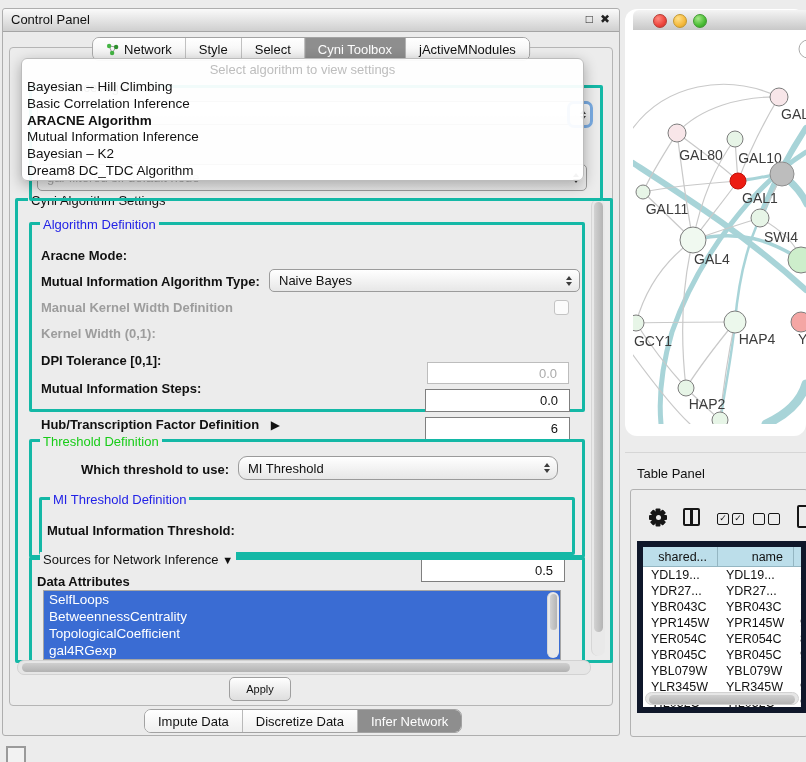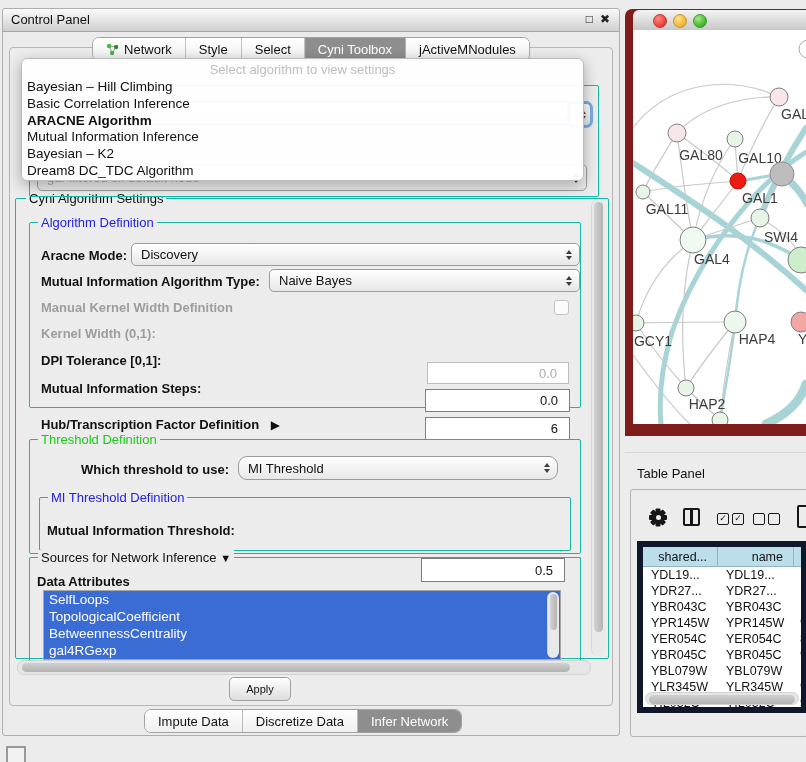--- a/index.html
+++ b/index.html
@@ -19,21 +19,21 @@
   .segbar{position:absolute;display:flex;height:22px;background:#fff;border:1px solid #a2a2a2;
       border-radius:7px;overflow:hidden;z-index:6;}
   #cp-tabs{left:50%;top:28px;transform:translateX(-50%);}
   #cp-btabs{left:141px;top:700px;}
   .seg{display:flex;align-items:center;padding:0 13px;font-size:13px;white-space:nowrap;
       border-right:1px solid #b9b9b9;background:linear-gradient(#fff,#efefef);}
   .seg:last-child{border-right:none;}
   .seg.sel{background:#8e8e8e;color:#fff;}
   .tabicon{margin-right:5px;display:flex;}
   
-  .grp{position:absolute;border:1px solid #14b8a6;border-radius:2px;}
+  .grp{position:absolute;border:3px solid #14b8a6;border-radius:2px;}
   .gt{position:absolute;top:-8px;left:8px;background:#ececec;padding:0 3px;font-size:13px;white-space:nowrap;}
   .t-blue{color:#2222e6;} .t-green{color:#18cc18;}
   
   .popup{position:absolute;left:18px;top:49px;width:561px;height:121px;
       background:rgba(255,255,255,0.94);border:1px solid #bcbcbc;border-radius:6px;
       box-shadow:0 4px 14px rgba(0,0,0,0.3);z-index:10;}
   .phead{height:17px;text-align:center;font-size:13px;color:#bdbdbd;padding-top:3px;}
   .pitem{height:16.8px;line-height:16.8px;font-size:13.5px;padding-left:5px;}
   .pitem.bold{font-weight:bold;}
   
@@ -58,22 +58,22 @@
   .vthumb{position:absolute;left:2px;right:2px;border-radius:6px;background:linear-gradient(90deg,#d2d2d2,#b4b4b4);}
   .htrack{position:absolute;background:#e6e6e6;border:1px solid #d2d2d2;border-radius:7px;}
   .hthumb{position:absolute;top:2px;height:9px;border-radius:5px;background:linear-gradient(#cfcfcf,#b2b2b2);}
   
   .attrlist{position:absolute;left:40px;top:581px;width:516px;height:68px;background:#fff;
       border:1px solid #a6a6a6;overflow:hidden;}
   .aitem{height:17px;line-height:17px;font-size:13.5px;padding-left:5px;color:#fff;background:#3a6cd3;}
   .btn{position:absolute;border:1px solid #9f9f9f;border-radius:5px;background:linear-gradient(#fefefe,#dedede);
       font-size:11px;display:flex;align-items:center;justify-content:center;}
   
-  .net-frame{position:absolute;left:625px;top:9px;width:181px;height:427px;background:#7f1d1d;
-      border-top-left-radius:7px;}
+  .net-frame{position:absolute;left:625px;top:9px;width:181px;height:427px;background:#ffffff;
+      border-top-left-radius:7px;border-radius:12px;}
   .net-title{position:absolute;left:8px;top:1px;right:0;height:20px;
       background:linear-gradient(#f4f4f4,#c8c8c8);border-top-left-radius:6px;border-bottom:1px solid #8f8f8f;}
   .light{position:absolute;top:4px;width:12px;height:12px;border-radius:50%;}
   .l-red{left:20px;background:radial-gradient(circle at 35% 30%,#ff8a80,#ee453c 60%,#c4302a);border:1px solid #b63b33;}
   .l-yellow{left:40px;background:radial-gradient(circle at 35% 30%,#ffe08a,#f5b93c 60%,#d09a2b);border:1px solid #c3982f;}
   .l-green{left:60px;background:radial-gradient(circle at 35% 30%,#a6e888,#49bd34 60%,#338f24);border:1px solid #3f9a30;}
   .net-canvas{position:absolute;left:8px;top:21px;width:173px;height:394px;background:#fff;overflow:hidden;}
   .nlabel{font-size:14px;fill:#3c3c3c;font-family:"Liberation Sans","DejaVu Sans",sans-serif;}
   
   .tp-divider{position:absolute;left:625px;top:452px;width:181px;height:1px;background:#d6d6d6;}
@@ -177,27 +177,20 @@
     </div>
 
     <div class="grp" style="left:12px;top:189px;width:592px;height:459px;">
       <span class="gt" style="left:10px;">Cyni Algorithm Settings</span>
     </div>
 
     <div class="grp" style="left:26px;top:213px;width:550px;height:184px;">
       <span class="gt t-blue">Algorithm Definition</span>
     </div>
     <span class="lbl" style="left:38px;top:239px;">Aracne Mode:</span>
-    <div class="combo" style="left:128px;top:234px;width:449px;height:23px;">
-      <span>Discovery</span>
-      <span class="arrbox">
-          <span class="arr u"></span>
-          <span class="arr d"></span>
-        </span>
-    </div>
     <span class="lbl" style="left:38px;top:265px;">Mutual Information Algorithm Type:</span>
     <div class="combo" style="left:266px;top:260px;width:311px;height:23px;">
       <span>Naive Bayes</span>
       <span class="arrbox">
           <span class="arr u"></span>
           <span class="arr d"></span>
         </span>
     </div>
     <span class="lbl dis" style="left:38px;top:291px;">Manual Kernel Width Definition</span>
     <div class="chk" style="left:551px;top:291px;"></div>
@@ -233,22 +226,22 @@
     <div class="grp" style="left:26px;top:548px;width:550px;height:104px;border-bottom:none;">
       <span class="gt">
         <span>Sources for Network Inference</span>
         <span style="font-size:11px;">▼</span>
       </span>
     </div>
     <span class="lbl" style="left:34px;top:565px;">Data Attributes</span>
     <div class="attrlist">
       <div id="attr-list">
           <div class="aitem">SelfLoops</div>
+          <div class="aitem">BetweennessCentrality</div>
           <div class="aitem">TopologicalCoefficient</div>
-          <div class="aitem">BetweennessCentrality</div>
           <div class="aitem">gal4RGexp</div>
         </div>
       <div class="vtrack" style="right:1px;top:1px;width:11px;height:66px;">
         <div class="vthumb" style="top:2px;height:36px;"></div>
       </div>
     </div>
 
     <div class="vtrack" style="left:588px;top:190px;width:13px;height:457px;">
       <div class="vthumb" style="top:3px;height:430px;"></div>
     </div>

